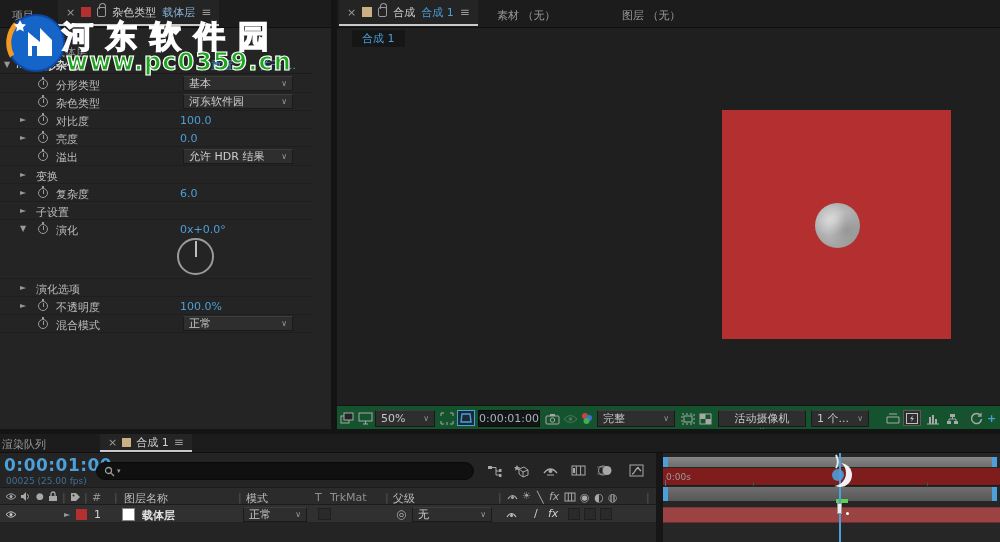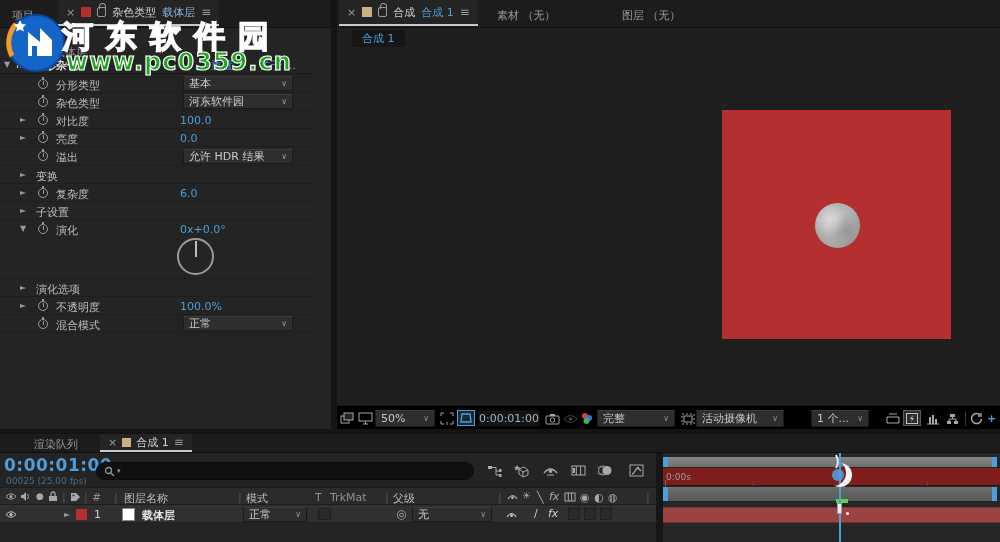--- a/index.html
+++ b/index.html
@@ -29,21 +29,21 @@
   .stopwatch::before { content:""; position:absolute; left:3px; top:-3px; width:2px; height:2px; background:#9a9a9a; }
   .stopwatch::after { content:""; position:absolute; left:3.5px; top:1px; width:1px; height:4px; background:#9a9a9a; }
   .val { position:absolute; left:180px; top:3px; color:#4c9fd8; }
   .dd { position:absolute; left:183px; top:1px; width:110px; height:15px; background:#2e2e2e;
         border:1px solid #1a1a1a; border-top-color:#3c3c3c; display:flex; align-items:center;
         justify-content:space-between; padding:0 5px; color:#cccccc; }
   .dd .chev { color:#9a9a9a; font-size:8px; }
   .cbx { position:absolute; left:180px; top:3px; width:11px; height:11px; border:1px solid #8f8f8f; background:transparent; }
   
   #panel-viewer { left:337px; top:0; width:663px; height:434px; background:#1f1f1f; }
-  #viewer-toolbar { position:absolute; left:0; bottom:4px; width:663px; height:25px; background:#000000;
+  #viewer-toolbar { position:absolute; left:0; bottom:4px; width:663px; height:25px; background:#14532d;
         border-top:1px solid #151515; display:flex; align-items:center; }
   .vt { position:absolute; top:4px; height:17px; display:flex; align-items:center; }
   .box { background:#2e2e2e; border:1px solid #1a1a1a; border-top-color:#3c3c3c; height:17px;
         display:flex; align-items:center; justify-content:space-between; padding:0 5px; color:#c7c7c7; }
   .darkbox { background:#141414; border:1px solid #0c0c0c; height:17px; display:flex; align-items:center;
         justify-content:center; color:#9fb4c4; }
   .ico { display:flex; align-items:center; justify-content:center; color:#a8a8a8; }
   .ico svg { display:block; }
   
   #panel-timeline { left:0; top:434px; width:1000px; height:108px; background:#242424; }
@@ -259,21 +259,21 @@
           <rect x="1" y="1" width="12" height="10" fill="none" stroke="#a8a8a8" stroke-dasharray="2 2"></rect>
         </svg>
     </span>
     <span class="vt ico" style="left:362px;">
       <svg width="13" height="12" viewBox="0 0 13 12">
           <rect x="1" y="1" width="11" height="10" fill="none" stroke="#a8a8a8"></rect>
           <rect x="1" y="1" width="5.5" height="5" fill="#a8a8a8"></rect>
           <rect x="6.5" y="6" width="5.5" height="5" fill="#a8a8a8"></rect>
         </svg>
     </span>
-    <span class="vt box" style="left:359px; width:88px;">
+    <span class="vt box" style="left:381px; width:88px;flex-direction:column;">
       <span>活动摄像机</span>
       <span class="chev dim" style="font-size:8px;">∨</span>
     </span>
     <span class="vt box" style="left:474px; width:58px;">
       <span>1 个...</span>
       <span class="chev dim" style="font-size:8px;">∨</span>
     </span>
     <span class="vt ico" style="left:549px;">
       <svg width="14" height="11" viewBox="0 0 14 11">
           <path d="M3 1 H11 M1 4 H13 V10 H1 Z" fill="none" stroke="#a8a8a8"></path>
@@ -309,21 +309,21 @@
         </svg>
     </span>
     <span class="vt blue" style="left:650px; font-weight:bold;">+</span>
   </div>
 </div>
 
 <div class="abs" style="left:0; top:429px; width:1000px; height:5px; background:#141414;"></div>
 
 <div id="panel-timeline" class="abs">
   <div class="tabbar" style="height:19px; position:relative;">
-    <span class="abs tab-ghost" style="left:34px; top:3px;">渲染队列</span>
+    <span class="abs tab-ghost" style="left:2px; top:3px;">渲染队列</span>
     <div class="abs tab-active" style="left:100px; top:0; height:18px; gap:5px;">
       <span class="close-ic">×</span>
       <span class="chip" style="background:#c9b183; width:9px; height:9px;"></span>
       <span style="color:#d0d0d0;">合成 1</span>
       <span class="menu-ic">≡</span>
     </div>
   </div>
 
   <div class="abs" style="left:0; top:19px; width:656px; height:89px;">
     <span class="abs blue" style="left:4px; top:2px; font-size:17px; font-weight:bold; letter-spacing:.5px;">0:00:01:00</span>

